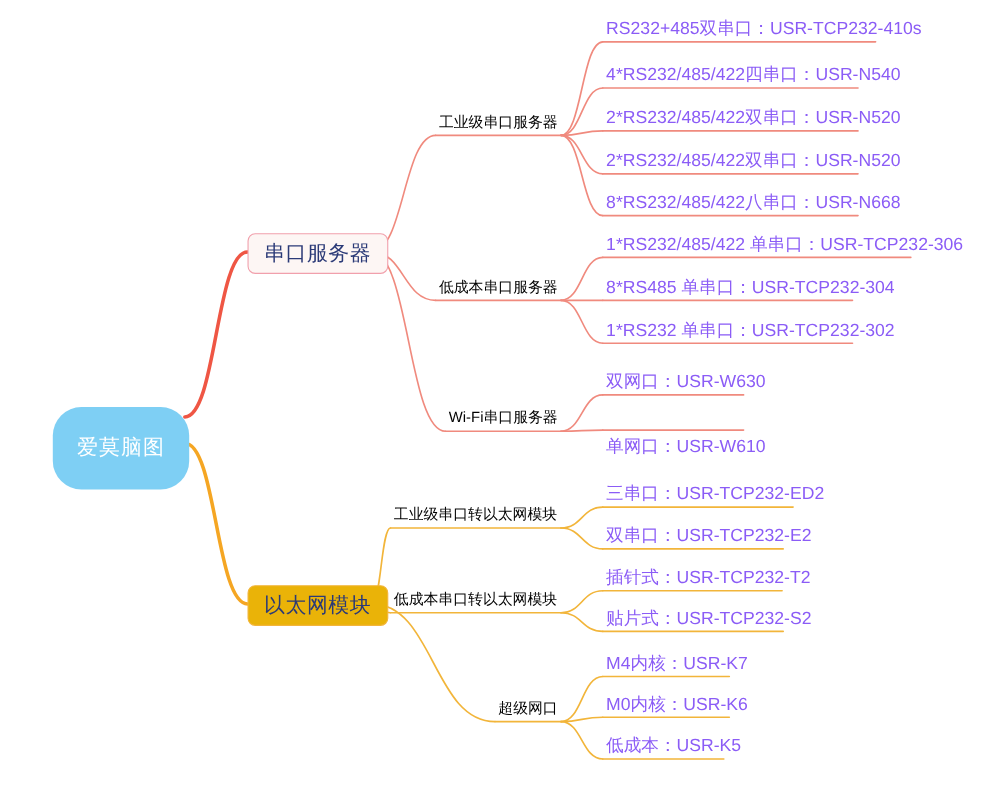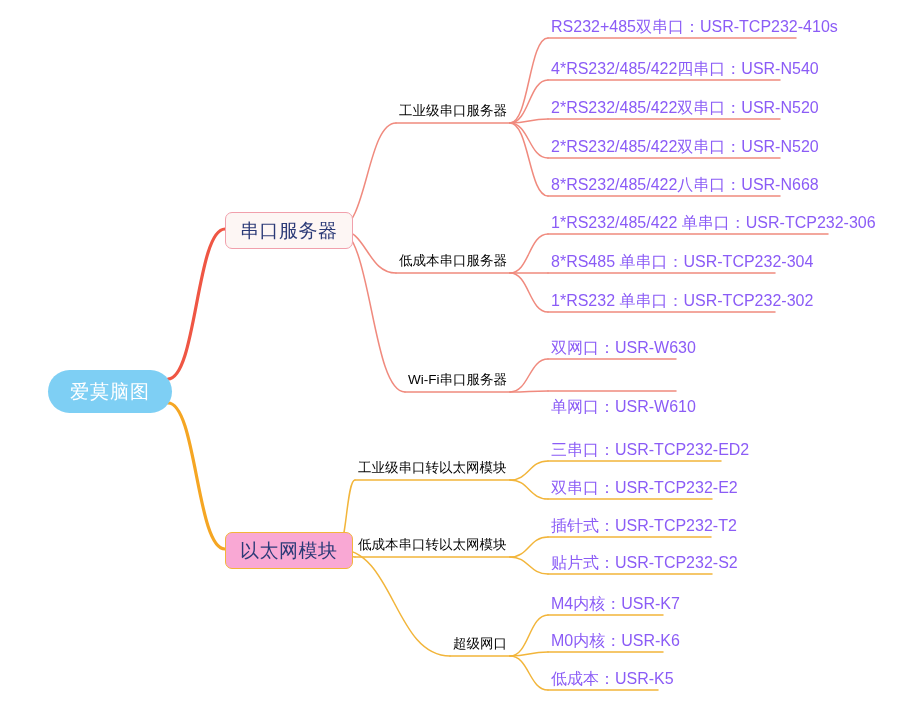--- a/index.html
+++ b/index.html
@@ -28,37 +28,37 @@
     white-space: nowrap;
     box-sizing: border-box;
   }
   
   .root-node {
     background: #7ecff4;
     color: #ffffff;
     border-radius: 26px;
     font-size: 19px;
     letter-spacing: 1px;
-    padding: 12px 22px;
+    padding: 28px 22px;
     line-height: 1;
     box-shadow: 0 0 0 0 rgba(0,0,0,0);
   }
   
   .l2-node {
     background: #fdf6f4;
     border: 1.4px solid #f1a0ac;
     border-radius: 7px;
     color: #2b3a77;
     font-size: 19px;
     letter-spacing: 0.5px;
     padding: 8px 14px;
     line-height: 1;
   }
   .l2-node.amber {
-    background: #f9a8d4;
+    background: #eab308;
     border-color: #f2b53a;
   }
   
   .l3-node {
     color: #000000;
     font-size: 13.5px;
     line-height: 1;
     padding: 0 3px 5px 3px;
   }
   

